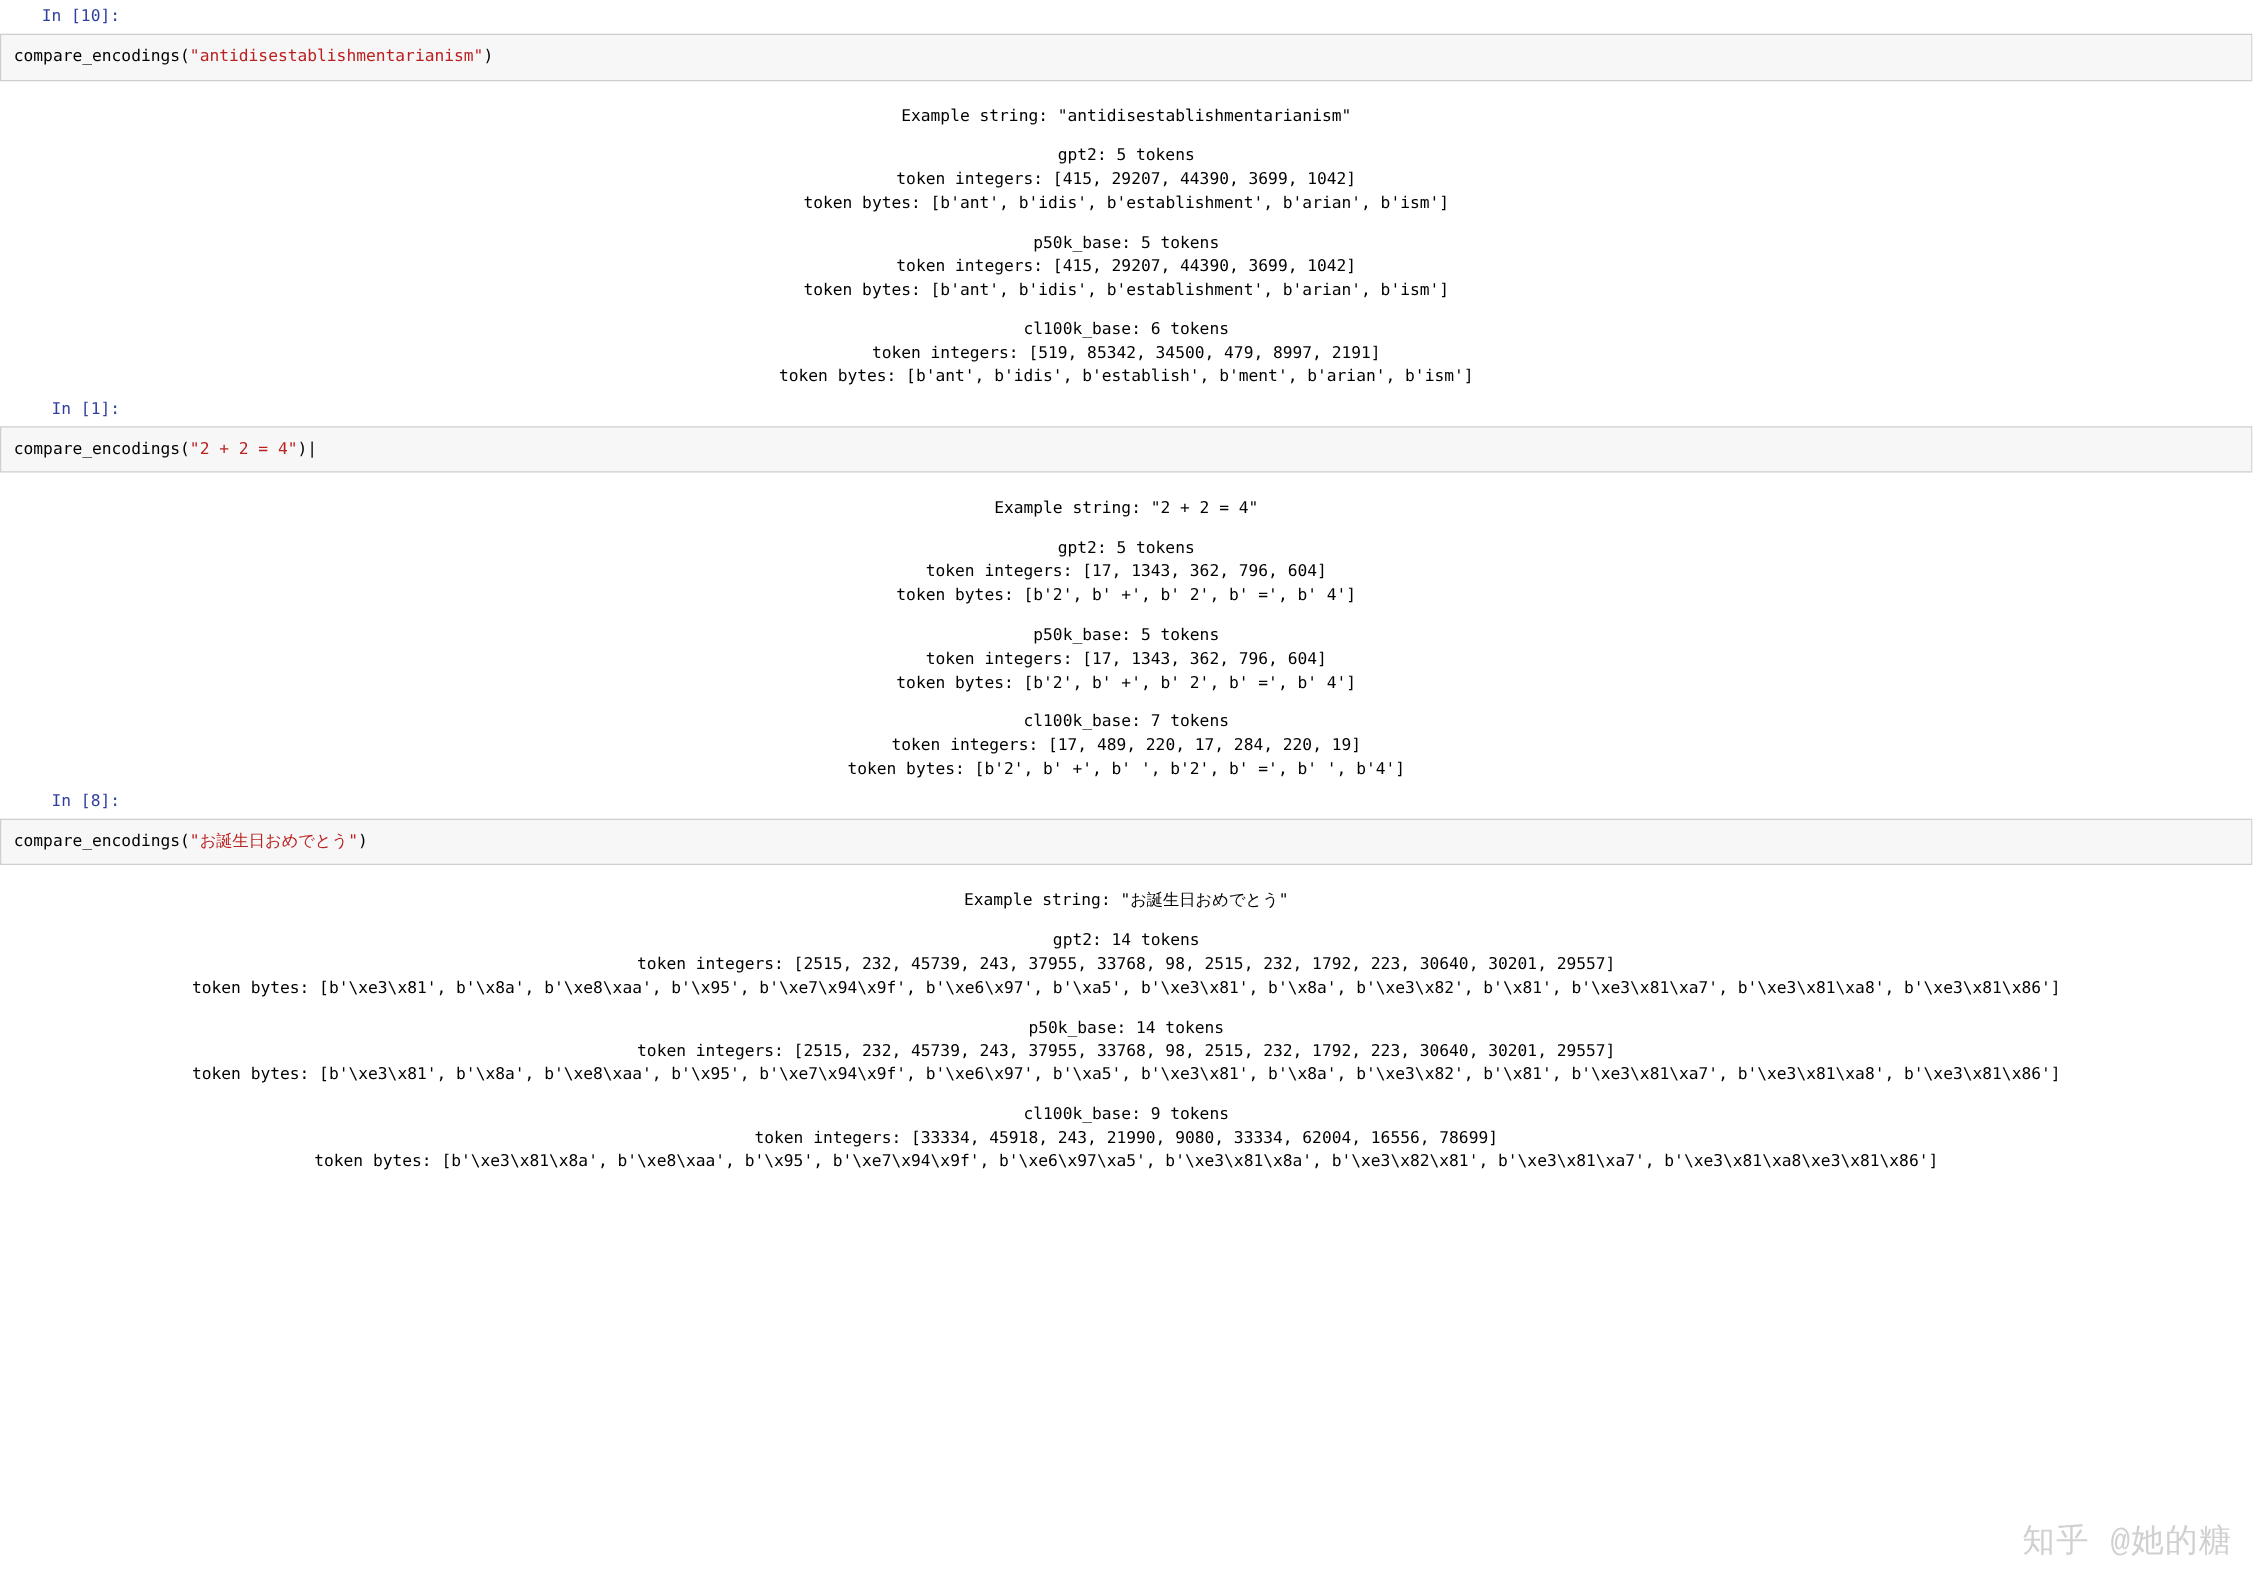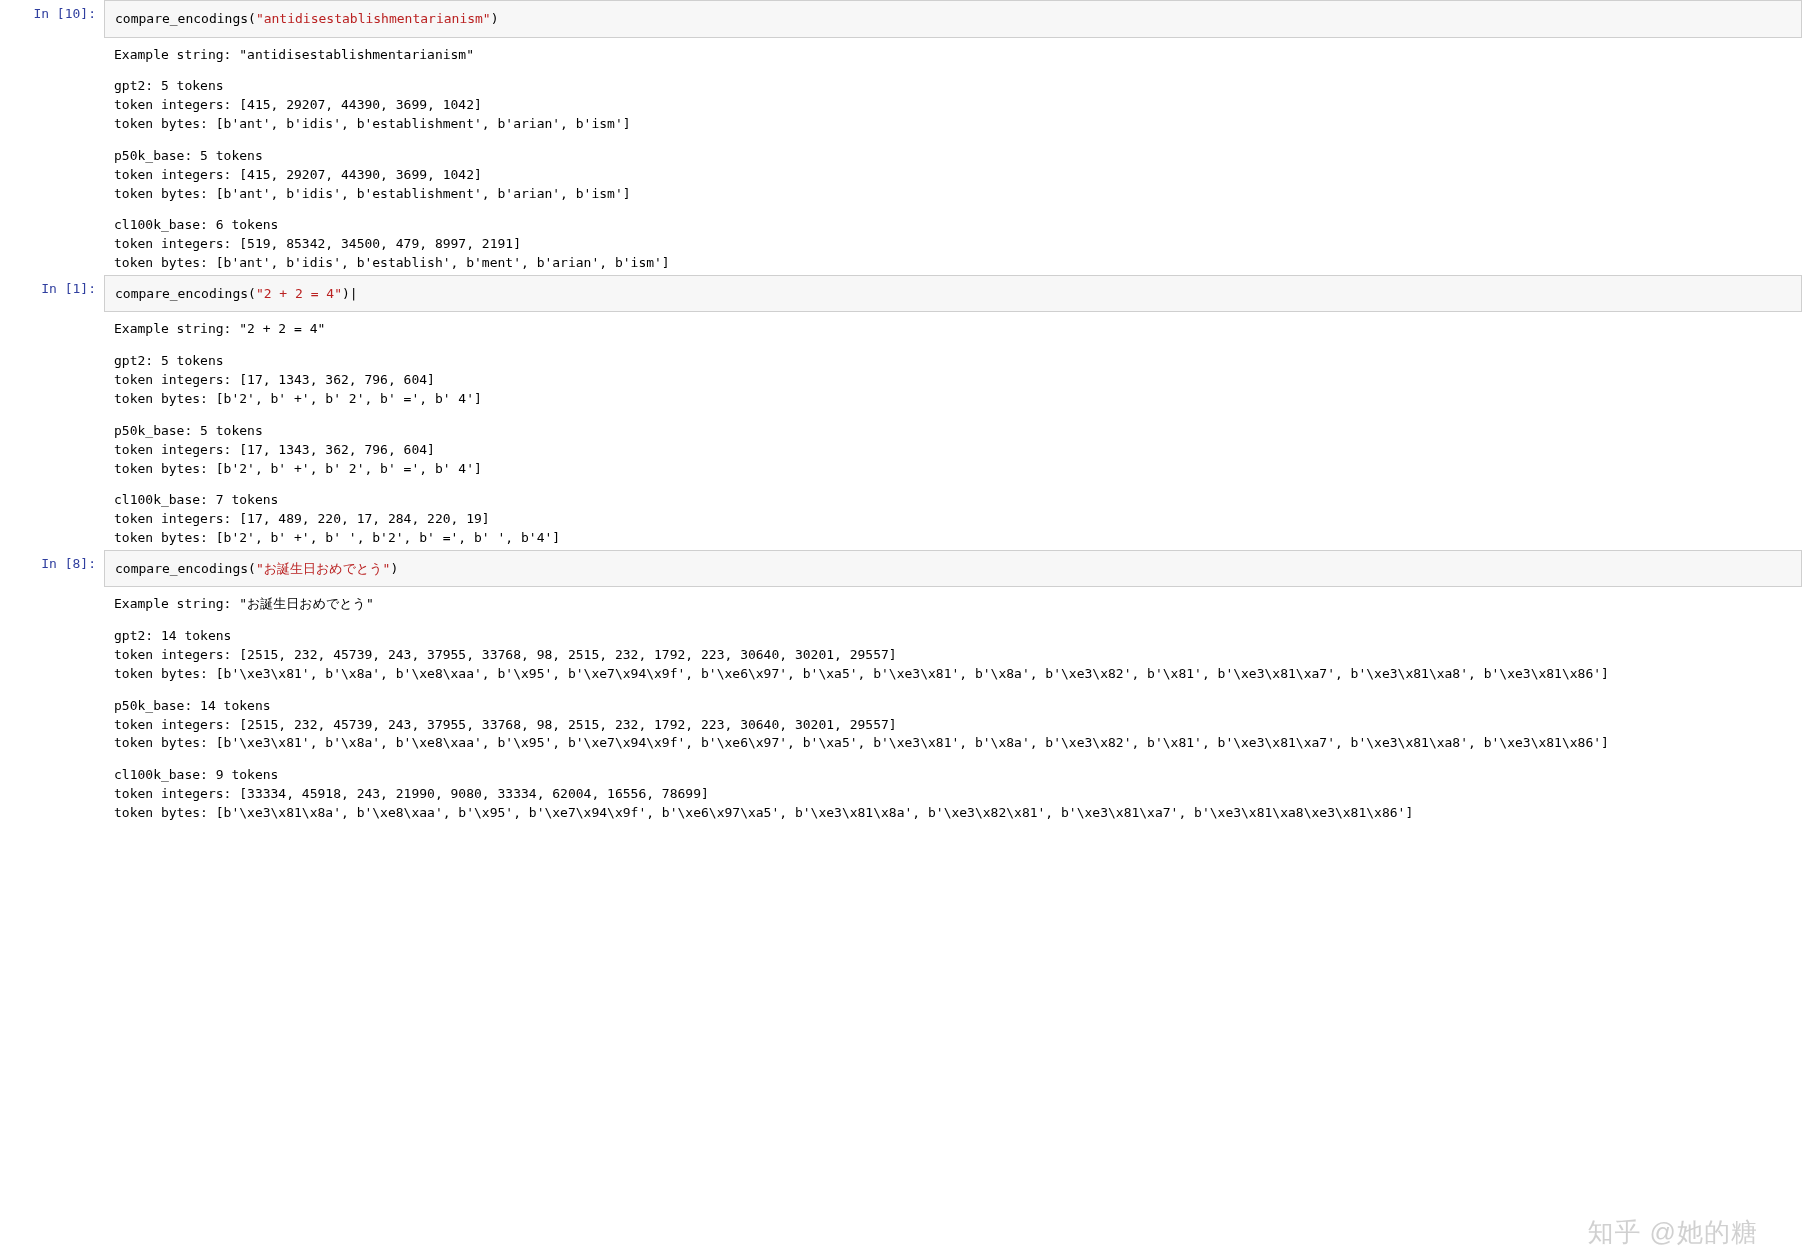--- a/index.html
+++ b/index.html
@@ -8,20 +8,21 @@
     font-family: "SimSun", "宋体", monospace;
     font-size: 13px;
     background: #ffffff;
     color: #000000;
   }
   .cell {
     display: flex;
     align-items: stretch;
     margin: 0;
     padding: 0;
+    flex-direction: column;
   }
   .prompt {
     width: 96px;
     min-width: 96px;
     padding: 6px 8px 6px 0;
     text-align: right;
     color: #303f9f;
     font-family: monospace;
     font-size: 13px;
   }
@@ -39,29 +40,29 @@
     padding: 8px 10px 2px 10px;
     font-family: "SimSun", "宋体", monospace;
     font-size: 13px;
     line-height: 1.45;
     white-space: pre-wrap;
     color: #000000;
   }
   .fn { color: #000000; text-align: center; }
   .paren { color: #000000; }
   .str { color: #ba2121; }
-  .out-line { white-space: pre-wrap; word-break: break-all; }
+  .out-line { white-space: pre-wrap; word-break: break-all; text-align: center; }
   .blank { height: 13px; }
   .watermark {
     position: fixed;
-    right: 44px;
+    right: 16px;
     bottom: 10px;
     font-size: 26px;
     color: rgba(120,120,120,0.35);
-    font-family: Liberation Sans, sans-serif;
+    font-family: Liberation Mono, monospace;
     pointer-events: none;
     letter-spacing: 1px;
   }
 </style>
 </head>
 <body>
 
 <div id="notebook">
     <div class="cell">
       <div class="prompt">In [10]:</div>

